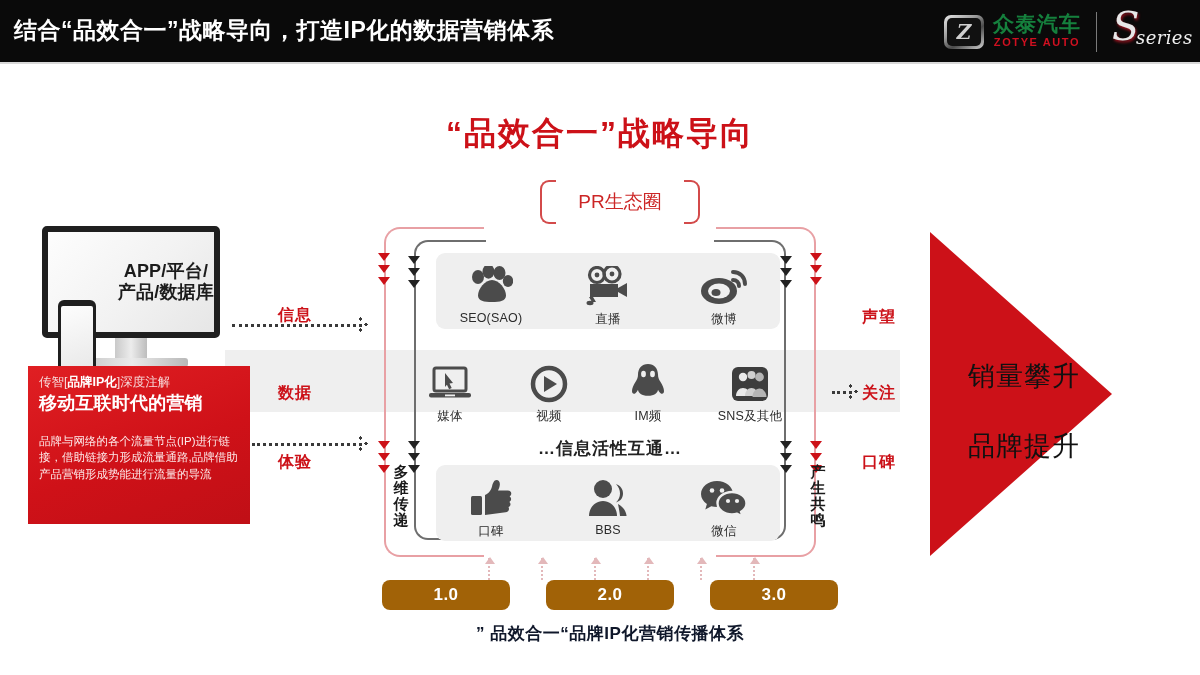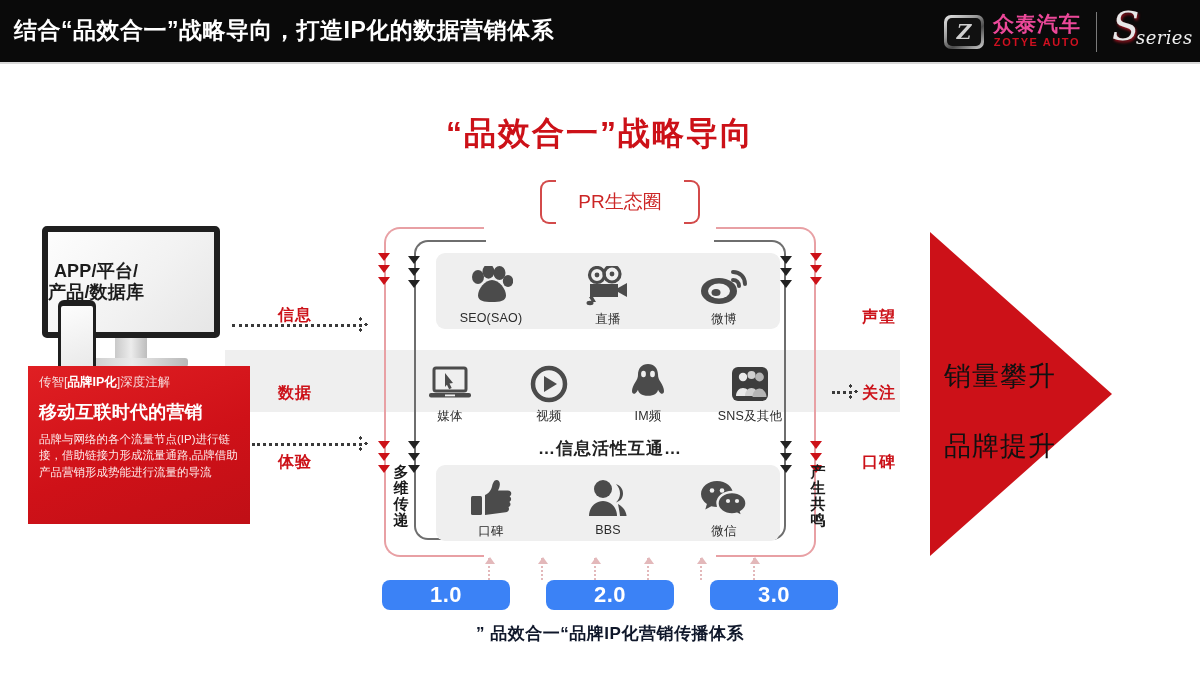--- a/index.html
+++ b/index.html
@@ -30,21 +30,21 @@
     background: linear-gradient(145deg,#e9e9e9 0%,#9a9a9a 38%,#4a4a4a 62%,#d4d4d4 100%);
     padding: 3px; display: flex; align-items: center; justify-content: center;
   }
   .zotye-emblem-in {
     width: 100%; height: 100%; border-radius: 5px;
     background: #111; display: flex; align-items: center; justify-content: center;
     font-family: "DejaVu Serif", serif; font-weight: bold; font-size: 20px;
     color: #d0d0d0; font-style: italic; line-height: 1;
   }
   .zotye-words { display: flex; flex-direction: column; align-items: center; }
-  .zotye-cn { color: #ec4899; font-size: 21px; font-weight: bold; letter-spacing: 1px; line-height: 1; }
+  .zotye-cn { color: #15803d; font-size: 21px; font-weight: bold; letter-spacing: 1px; line-height: 1; }
   .zotye-en { color: #cf1020; font-size: 11px; font-weight: bold; letter-spacing: 1.6px; line-height: 1.6; }
   .brand-sep { width: 1px; height: 40px; background: #7a7a7a; margin: 0 6px; }
   .sseries { position: relative; width: 78px; height: 44px; }
   .s-glyph {
     position: absolute; left: 0; top: -4px;
     font-family: "DejaVu Serif", serif; font-style: italic; font-size: 40px;
     color: #e7e7e7; line-height: 1;
     text-shadow: 1px 2px 3px rgba(190,20,35,.85);
   }
   .s-word {
@@ -75,21 +75,21 @@
   
   .device { position: absolute; left: 36px; top: 226px; width: 190px; height: 150px; }
   .monitor-body {
     position: absolute; left: 6px; top: 0; width: 178px; height: 112px;
     background: linear-gradient(180deg,#fbfbfb 0%,#ededed 100%);
     border: 6px solid #1f1f1f; border-radius: 5px;
   }
   .monitor-screen {
     position: absolute; inset: 0;
     background: linear-gradient(135deg,#fdfdfd 0%,#f2f2f2 55%,#e6e6e6 100%);
-    display: flex; align-items: center; justify-content: flex-start;
+    display: flex; align-items: center; justify-content: flex-end;
   }
   .monitor-text {
     color: #1c1c1c; font-size: 18px; font-weight: bold; line-height: 1.18;
     text-align: center; letter-spacing: .2px;
   }
   .monitor-neck {
     position: absolute; left: 79px; top: 112px; width: 32px; height: 22px;
     background: linear-gradient(90deg,#c9c9c9,#ececec,#bdbdbd);
   }
   .monitor-base {
@@ -106,22 +106,22 @@
   }
 
   
   .info-card {
     position: absolute; left: 28px; top: 366px; width: 222px; height: 158px;
     background: linear-gradient(160deg,#e01f23 0%,#cf1118 55%,#c00f16 100%);
     padding: 9px 11px 10px 11px; color: #ffffff; z-index: 5;
   }
   .info-kicker { font-size: 12.5px; line-height: 1.25; color: #f7dada; }
   .info-kicker b { color: #ffffff; }
-  .info-head { font-size: 18px; font-weight: bold; line-height: 1.3; margin-top: 10px; letter-spacing: .2px; }
-  .info-body { font-size: 11.5px; line-height: 1.42; margin-top: 7px; color: #fdeaea; }
+  .info-head { font-size: 18px; font-weight: bold; line-height: 1.3; margin-top: 1px; letter-spacing: .2px; }
+  .info-body { font-size: 11.5px; line-height: 1.42; margin-top: 18px; color: #fdeaea; }
 
   
   .gray-band {
     position: absolute; left: 225px; top: 350px; width: 675px; height: 62px;
     background: #efefef;
   }
 
   
   .flow-label {
     position: absolute; color: #cc1118; font-size: 16px; font-weight: bold;
@@ -168,22 +168,22 @@
   .chev {
     position: absolute; width: 0; height: 0;
     border-left: 6px solid transparent; border-right: 6px solid transparent;
   }
   .chev-red  { border-top: 8px solid #cc1118; }
   .chev-dark { border-top: 8px solid #222222; }
 
   
   .verbadge {
     position: absolute; top: 580px; width: 128px; height: 30px;
-    background: #3b82f6; border-radius: 8px;
-    color: #ffffff; font-size: 22px; font-weight: bold;
+    background: #a16207; border-radius: 8px;
+    color: #ffffff; font-size: 17px; font-weight: bold;
     display: flex; align-items: center; justify-content: center; letter-spacing: .5px;
   }
   .uparrow {
     position: absolute; width: 10px; height: 22px;
     border-left: 2px dotted #e3b8ba;
   }
   .uparrow::before {
     content: ""; position: absolute; left: -5px; top: -1px;
     width: 0; height: 0; border-left: 5px solid transparent;
     border-right: 5px solid transparent; border-bottom: 7px solid #e3b8ba;
@@ -195,21 +195,21 @@
 
   
   .triangle {
     position: absolute; left: 930px; top: 232px;
     width: 0; height: 0;
     border-top: 162px solid transparent;
     border-bottom: 162px solid transparent;
     border-left: 182px solid #cc1118;
   }
   .tri-text {
-    position: absolute; left: 944px; width: 160px; text-align: left;
+    position: absolute; left: 944px; width: 160px; text-align: center;
     color: #111111; font-size: 27px; font-weight: normal; letter-spacing: 1px;
   }
 </style>
 </head>
 <body>
 
 <div class="header">
   <div class="header-title">结合“品效合一”战略导向，打造IP化的数据营销体系</div>
 
   <div class="brand-block">

